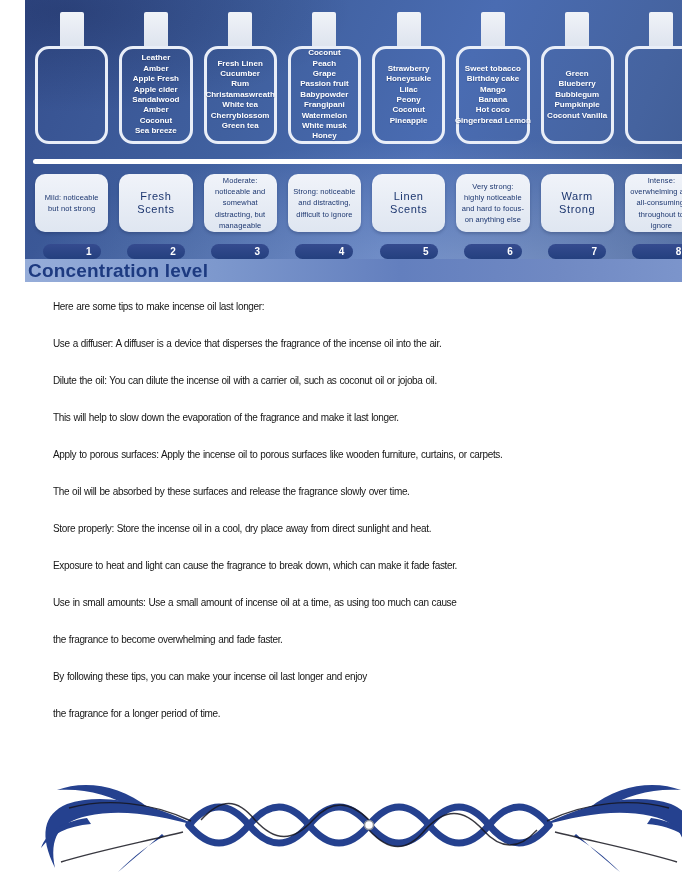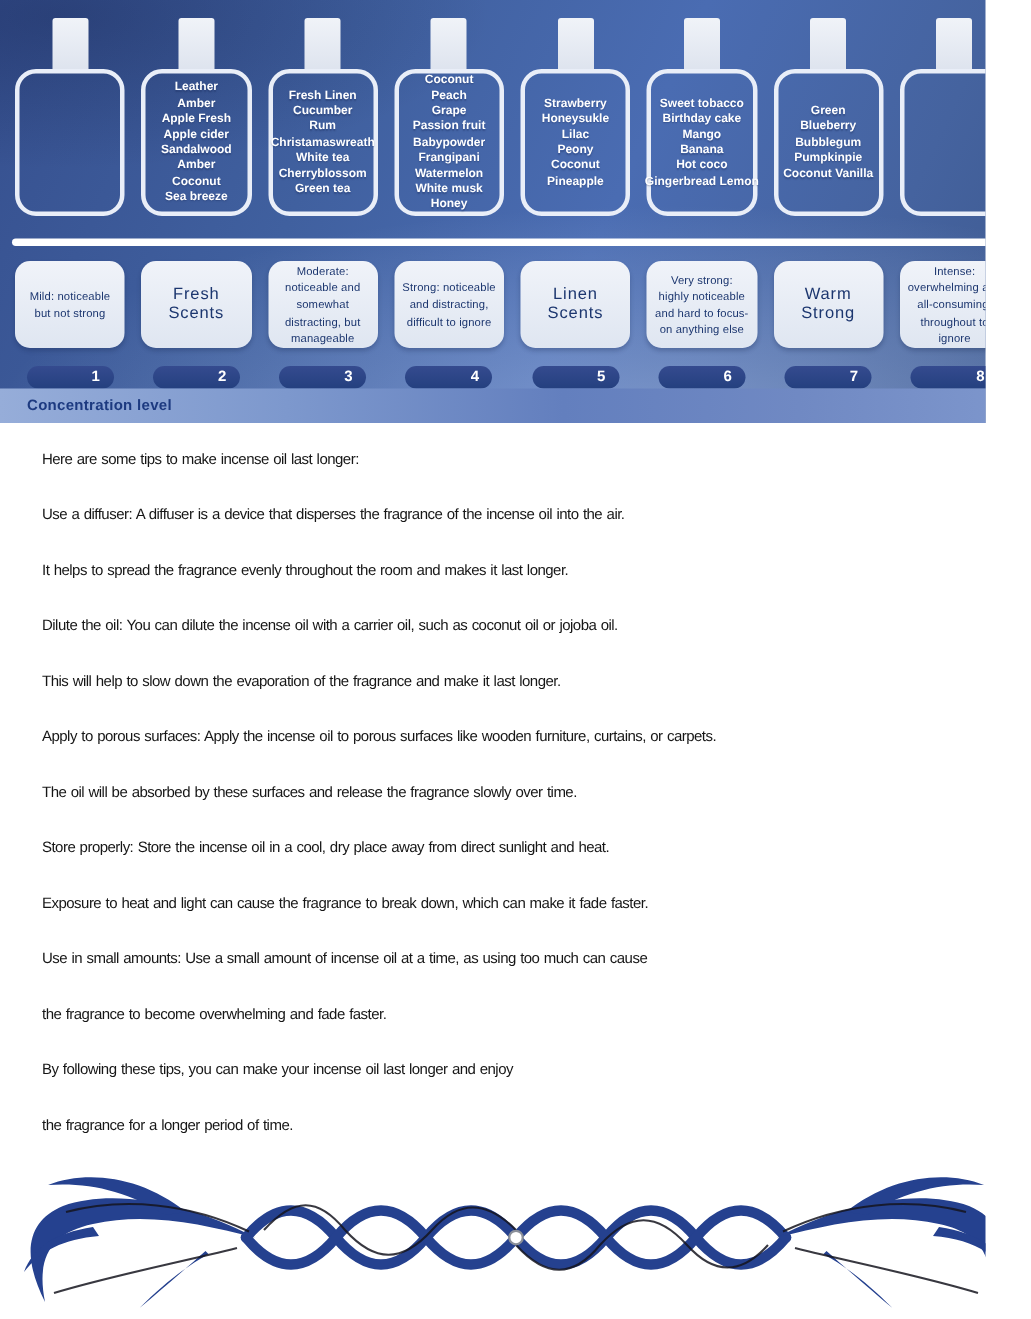--- a/index.html
+++ b/index.html
@@ -1,18 +1,18 @@
 <!DOCTYPE html>
 <html><head>
 <meta charset="utf-8">
 <style>
   html,body { margin:0; padding:0; background:#ffffff; }
   .page {
     position:relative; width:657px; height:879px; overflow:hidden;
-    background:#ffffff; font-family:"Liberation Sans", sans-serif;
+    background:#ffffff; font-family:"Liberation Sans", sans-serif;margin-left:25px;
   }
 
   
   .panel {
     position:absolute; top:0; left:0; width:683px; height:282px; overflow:hidden;
     background:
       radial-gradient(120% 90% at 66% 98%, rgba(205,222,250,0.38) 0%, rgba(205,222,250,0) 55%),
       radial-gradient(70% 60% at 6% 4%, rgba(8,18,56,0.28) 0%, rgba(8,18,56,0) 60%),
       linear-gradient(115deg, #36508f 0%, #40609f 32%, #4a6cb2 58%, #45639f 82%, #3d598f 100%);
   }
@@ -54,21 +54,21 @@
     margin-top:12px; width:58px; height:15px; box-sizing:border-box; padding-right:9px;
     background:linear-gradient(180deg,#354b8f,#24407f);
     border-radius:8px; color:#ffffff; font-size:10px; font-weight:bold;
     display:flex; align-items:center; justify-content:flex-end;
   }
   .caption-band {
     position:absolute; bottom:0; left:0; right:0; height:23px;
     background:linear-gradient(90deg,#96add9 0%,#7d98cd 28%,#637fbe 55%,#7089c3 78%,#7e97cd 100%);
     display:flex; align-items:center;
   }
-  .caption { color:#1d3a80; font-weight:bold; font-size:10px; padding-left:18px; letter-spacing:0.2px; }
+  .caption { color:#1d3a80; font-weight:bold; font-size:19px; padding-left:3px; letter-spacing:0.2px; }
 
   
   .tips { position:absolute; top:288px; left:28px; right:8px; color:#161616; }
   .tips p {
     margin:0; height:37px; line-height:37px; white-space:nowrap;
     font-size:10px; letter-spacing:-0.35px; word-spacing:0.5px;
   }
 
   
   .flourish { position:absolute; top:776px; left:0; width:687px; height:100px; display:flex; justify-content:center; }
@@ -196,21 +196,20 @@
         </div>
       </div>
     <div class="caption-band">
       <span class="caption">Concentration level</span>
     </div>
   </div>
 
   <div class="tips">
       <p>Here are some tips to make incense oil last longer:</p>
       <p>Use a diffuser: A diffuser is a device that disperses the fragrance of the incense oil into the air.</p>
-      <p>It helps to spread the fragrance evenly throughout the room and makes it last longer.</p>
       <p>Dilute the oil: You can dilute the incense oil with a carrier oil, such as coconut oil or jojoba oil.</p>
       <p>This will help to slow down the evaporation of the fragrance and make it last longer.</p>
       <p>Apply to porous surfaces: Apply the incense oil to porous surfaces like wooden furniture, curtains, or carpets.</p>
       <p>The oil will be absorbed by these surfaces and release the fragrance slowly over time.</p>
       <p>Store properly: Store the incense oil in a cool, dry place away from direct sunlight and heat.</p>
       <p>Exposure to heat and light can cause the fragrance to break down, which can make it fade faster.</p>
       <p>Use in small amounts: Use a small amount of incense oil at a time, as using too much can cause</p>
       <p>the fragrance to become overwhelming and fade faster.</p>
       <p>By following these tips, you can make your incense oil last longer and enjoy</p>
       <p>the fragrance for a longer period of time.</p>

